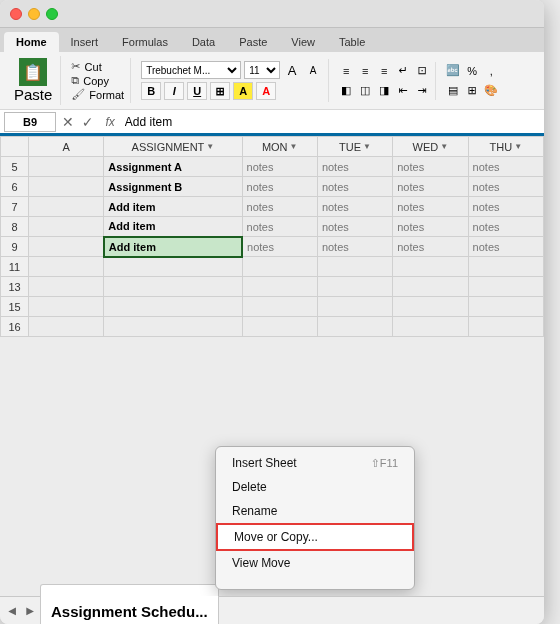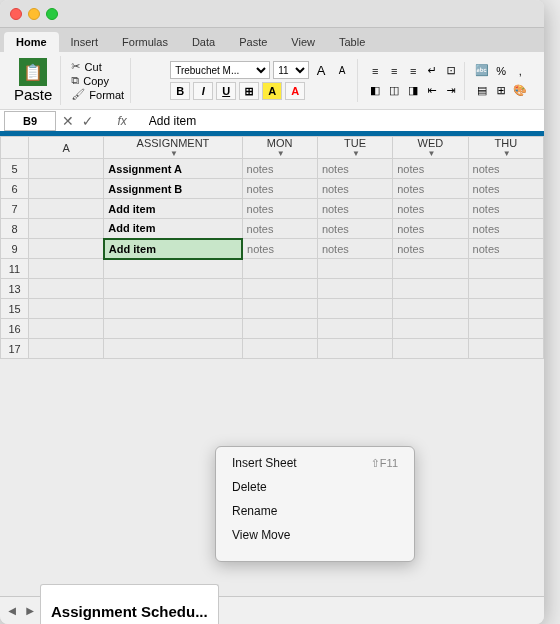--- a/index.html
+++ b/index.html
@@ -113,21 +113,20 @@
     
     .font-toolbar {
       display: flex;
       flex-direction: column;
       gap: 3px;
     }
     .font-row {
       display: flex;
       align-items: center;
       gap: 3px;
-      margin-left: 29px;
     }
     .font-select {
       width: 100px;
       height: 18px;
       font-size: 10px;
       border: 1px solid #bbb;
       background: white;
     }
     .size-select {
       width: 36px;
@@ -163,21 +162,21 @@
       display: flex;
       gap: 1px;
     }
 
     
     .formula-bar {
       display: flex;
       align-items: center;
       height: 26px;
       background: white;
-      border-bottom: 5px solid #0369a1;
+      border-bottom: 3px solid #0369a1;
       padding: 0 4px;
       gap: 4px;
     }
     .cell-ref {
       width: 52px;
       height: 20px;
       border: 1px solid #bbb;
       text-align: center;
       font-size: 11px;
       font-weight: 600;
@@ -185,21 +184,21 @@
     .formula-x, .formula-check {
       font-size: 14px;
       color: #666;
       cursor: pointer;
       padding: 0 2px;
     }
     .fx-label {
       color: #666;
       font-style: italic;
       font-size: 12px;
-      margin: 0 18px;
+      margin: 0 6px;
     }
     .formula-input {
       flex: 1;
       border: none;
       outline: none;
       font-size: 12px;
     }
 
     .spreadsheet {
       width: 100%;
@@ -245,23 +244,22 @@
       background: #c8e6c9;
       border: 2px solid #1b5e20;
       color: #000;
       font-weight: 600;
     }
 
     
     .col-header-inner {
       display: flex;
       align-items: center;
-      justify-content: flex-start;
+      justify-content: center;
       width: 100%;
-      flex-direction: column;
     }
     .col-dropdown {
       font-size: 8px;
       color: #666;
       margin-left: 2px;
     }
 
     
     .sheet-tabs-bar {
       height: 28px;
@@ -588,43 +586,37 @@
           <tr>
             <td class="row-num">16</td>
             <td></td>
             <td></td>
             <td></td>
             <td></td>
             <td></td>
             <td></td>
           </tr>
 
-          <tr>
-            <td class="row-num">17</td>
-            <td></td>
-            <td></td>
-            <td></td>
-            <td></td>
-            <td></td>
-            <td></td>
-          </tr>
         </tbody>
       </table>
 
       <div class="context-menu">
         <div class="context-menu-item">
           <span>Insert Sheet</span>
           <span class="menu-shortcut">⇧F11</span>
         </div>
         <div class="context-menu-item">
           <span>Delete</span>
         </div>
         <div class="context-menu-item">
           <span>Rename</span>
         </div>
+        <div class="context-menu-item highlighted">
+          <span>Move or Copy...</span>
+        </div>
         <div class="context-menu-item">
           <span>View Move</span>
         </div>
         <div class="context-menu-item">
           
           
         </div>
 
       </div>
 

